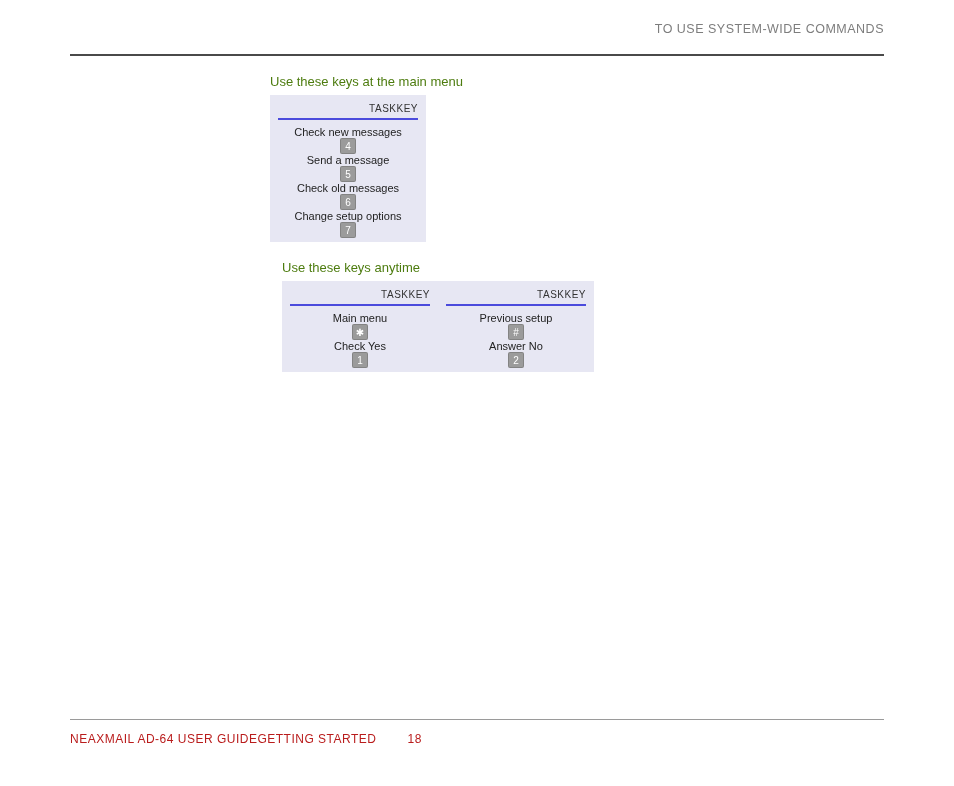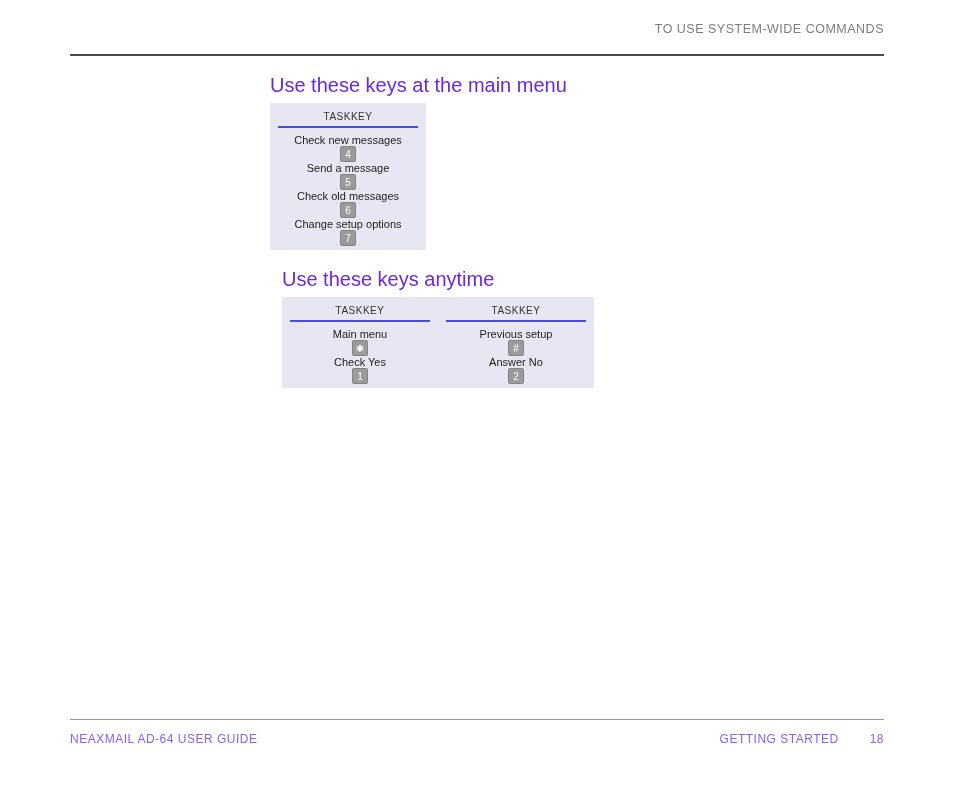--- a/index.html
+++ b/index.html
@@ -2,32 +2,32 @@
 <html><head>
 <meta charset="utf-8">
 <style>
   * { box-sizing: border-box; margin: 0; padding: 0; }
   html, body { width: 954px; height: 786px; background: #fff; font-family: "Segoe UI", "Helvetica Neue", Arial, sans-serif; color: #333; }
   .page { position: relative; width: 954px; height: 786px; padding: 0 70px; }
   .header { position: relative; height: 48px; }
   .header-title { position: absolute; right: 0; top: 22px; font-size: 12.5px; letter-spacing: 0.5px; color: #7d7d7d; }
   .hr-top { height: 2px; background: #4a4a4a; margin-top: 6px; }
   .content { margin-left: 200px; margin-top: 18px; }
-  .section-title { font-size: 20px; color: #6d28d9; margin-bottom: 6px; font-weight: 400; }
+  .section-title { font-size: 13px; color: #4d7c0f; margin-bottom: 6px; font-weight: 400; }
   .table { background: #e7e7f3; padding: 6px 8px 4px 8px; display: inline-block; vertical-align: top; }
   .table.two-col { display: inline-flex; gap: 16px; }
   .col { display: flex; flex-direction: column; width: 140px; }
-  .thead { display: flex; justify-content: center; font-size: 10px; letter-spacing: 0.5px; color: #333; padding: 2px 0 4px 0; }
+  .thead { display: flex; justify-content: flex-end; font-size: 10px; letter-spacing: 0.5px; color: #333; padding: 2px 0 4px 0; }
   .thead-rule { height: 2px; background: #4b4bdc; margin-bottom: 6px; }
   .row { display: flex; justify-content: space-between; align-items: center; height: 28px; font-size: 11px; color: #222; flex-direction: column; }
   .keycap { display: inline-flex; align-items: center; justify-content: center; width: 16px; height: 16px; background: #9b9b9b; color: #fff; font-size: 10px; border-radius: 2px; box-shadow: inset 0 0 0 1px rgba(0,0,0,0.15); }
   .section2 { margin-top: 18px; padding-left: 12px; }
   .footer { position: absolute; left: 70px; right: 70px; bottom: 40px; }
   .hr-bottom { height: 1px; background: #9a9a9a; margin-bottom: 12px; }
-  .footer-row { display: flex; justify-content: space-between; font-size: 12px; color: #8b5cf6; letter-spacing: 0.5px; }
+  .footer-row { display: flex; font-size: 12px; color: #b91c1c; letter-spacing: 0.5px; }
   .footer-right { display: flex; gap: 31px; }
 </style>
 </head>
 <body>
 
 <div class="page">
   <div class="header">
     <div class="header-title">TO USE SYSTEM-WIDE COMMANDS</div>
   </div>
   <div class="hr-top"></div>

